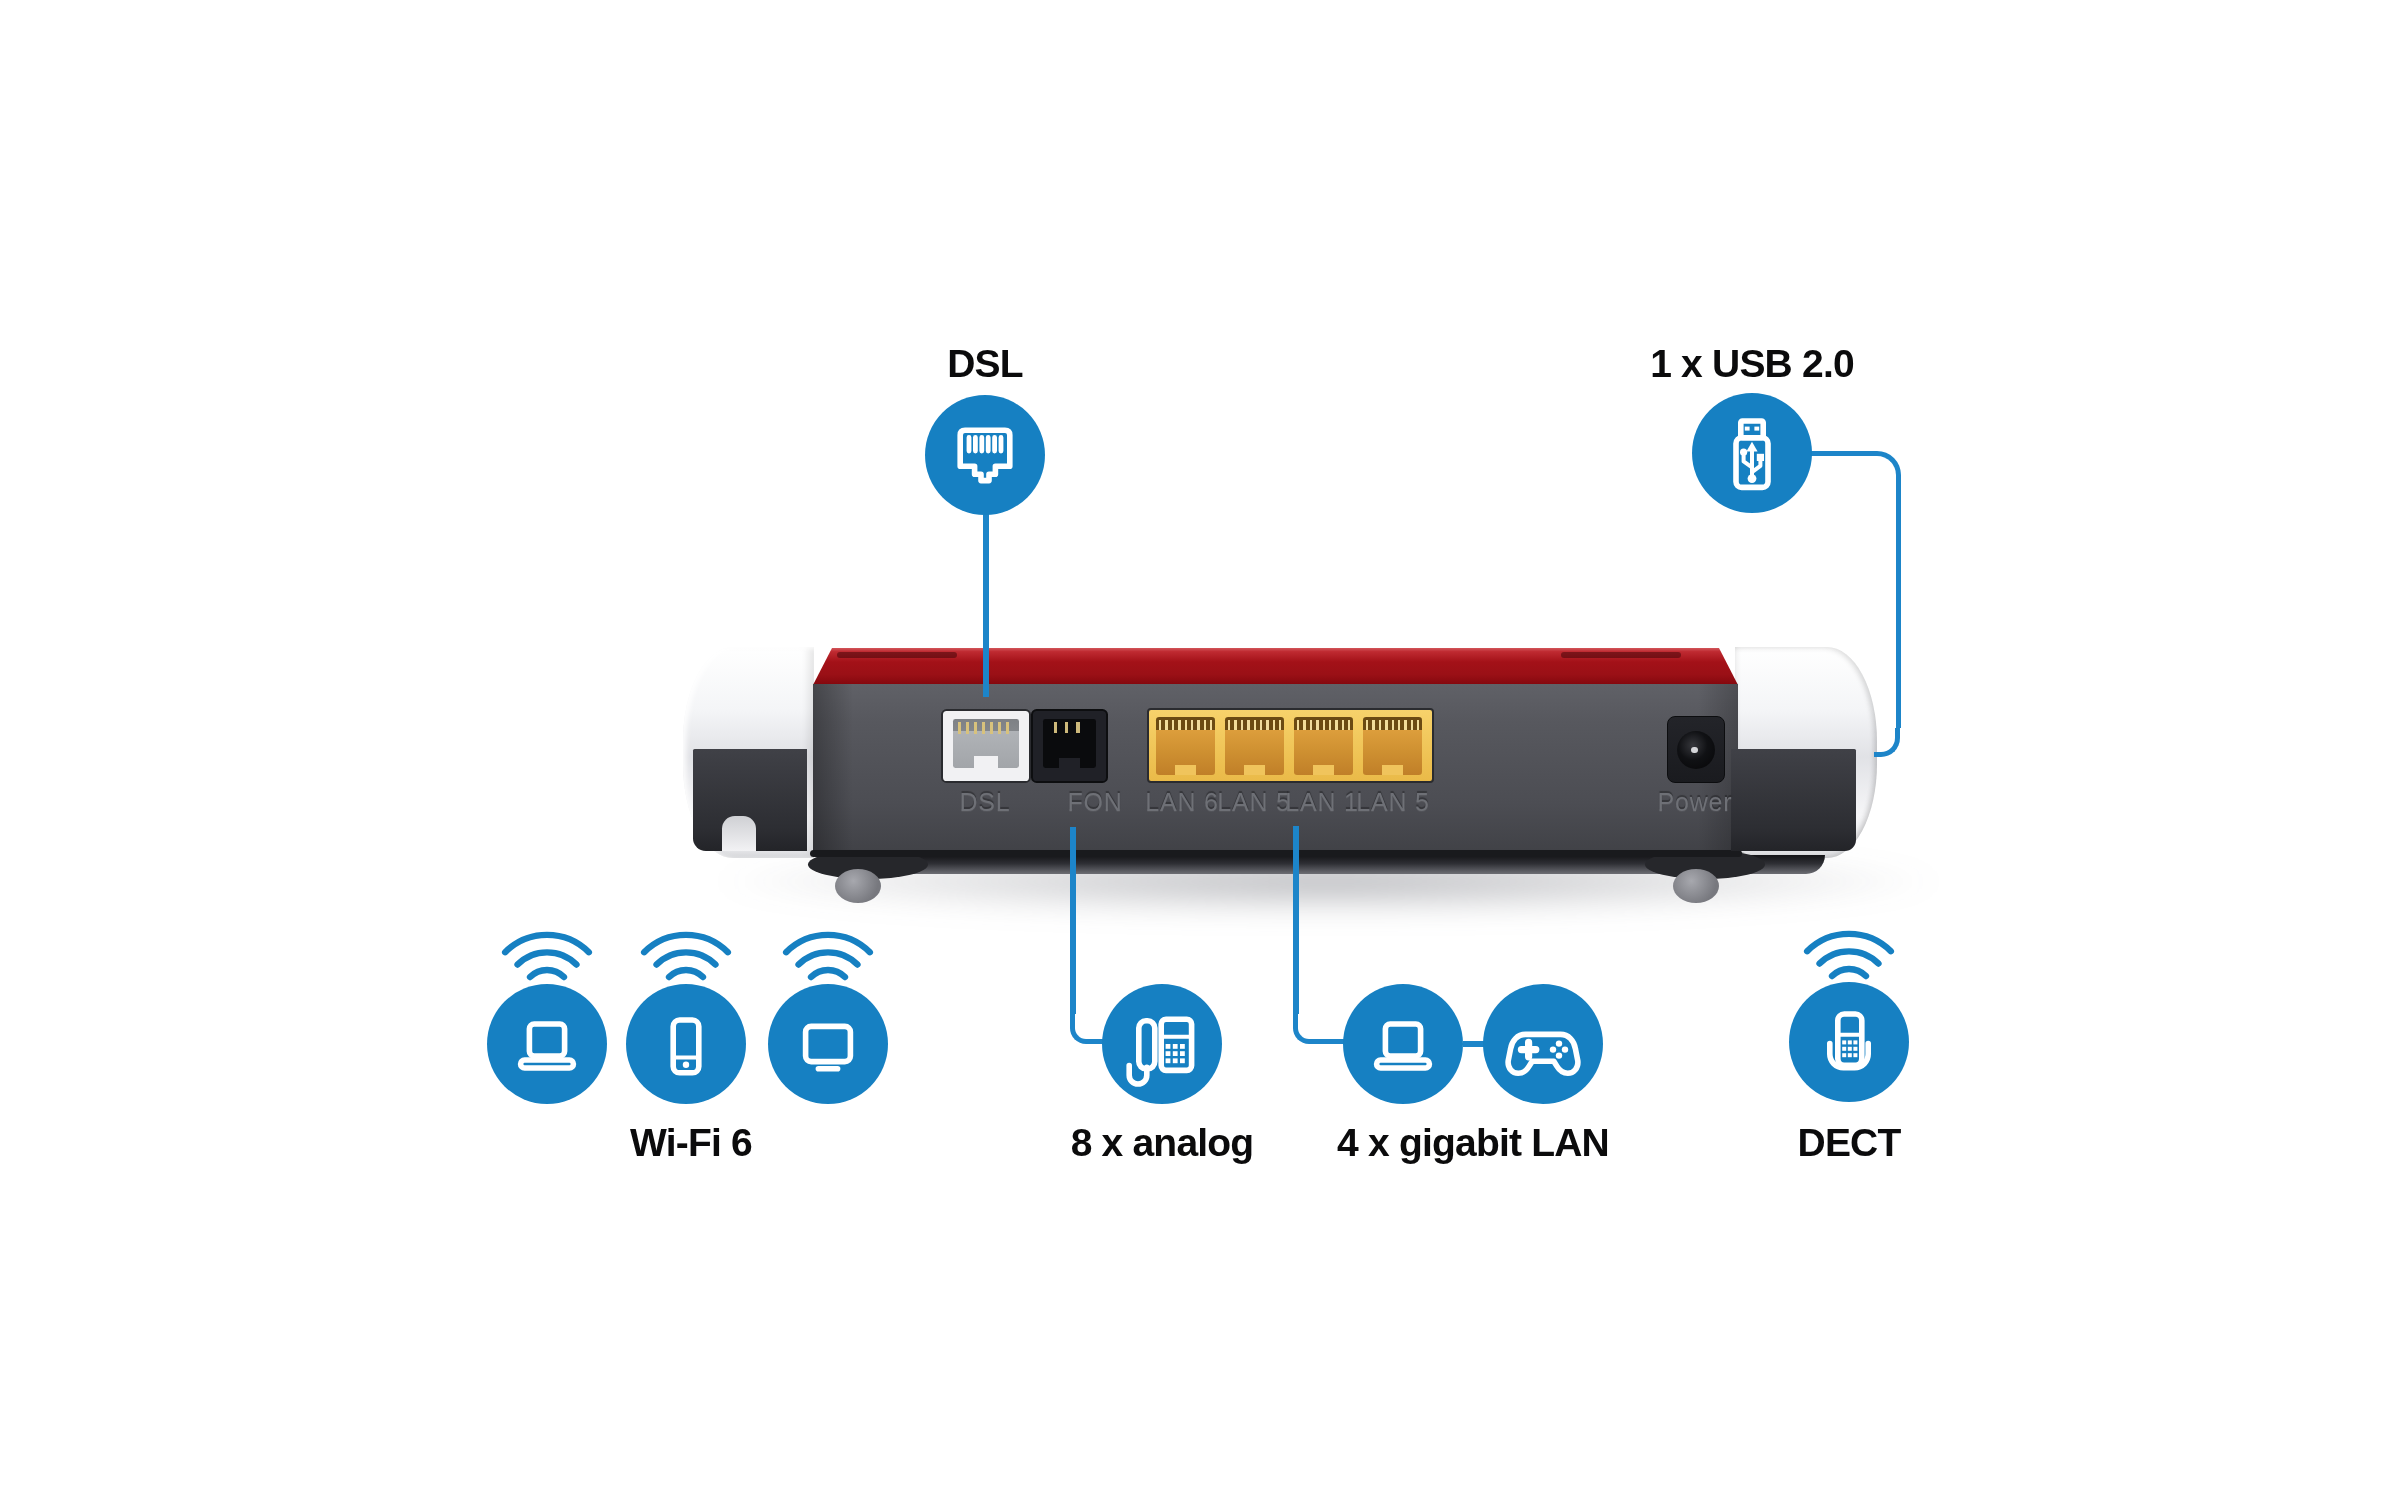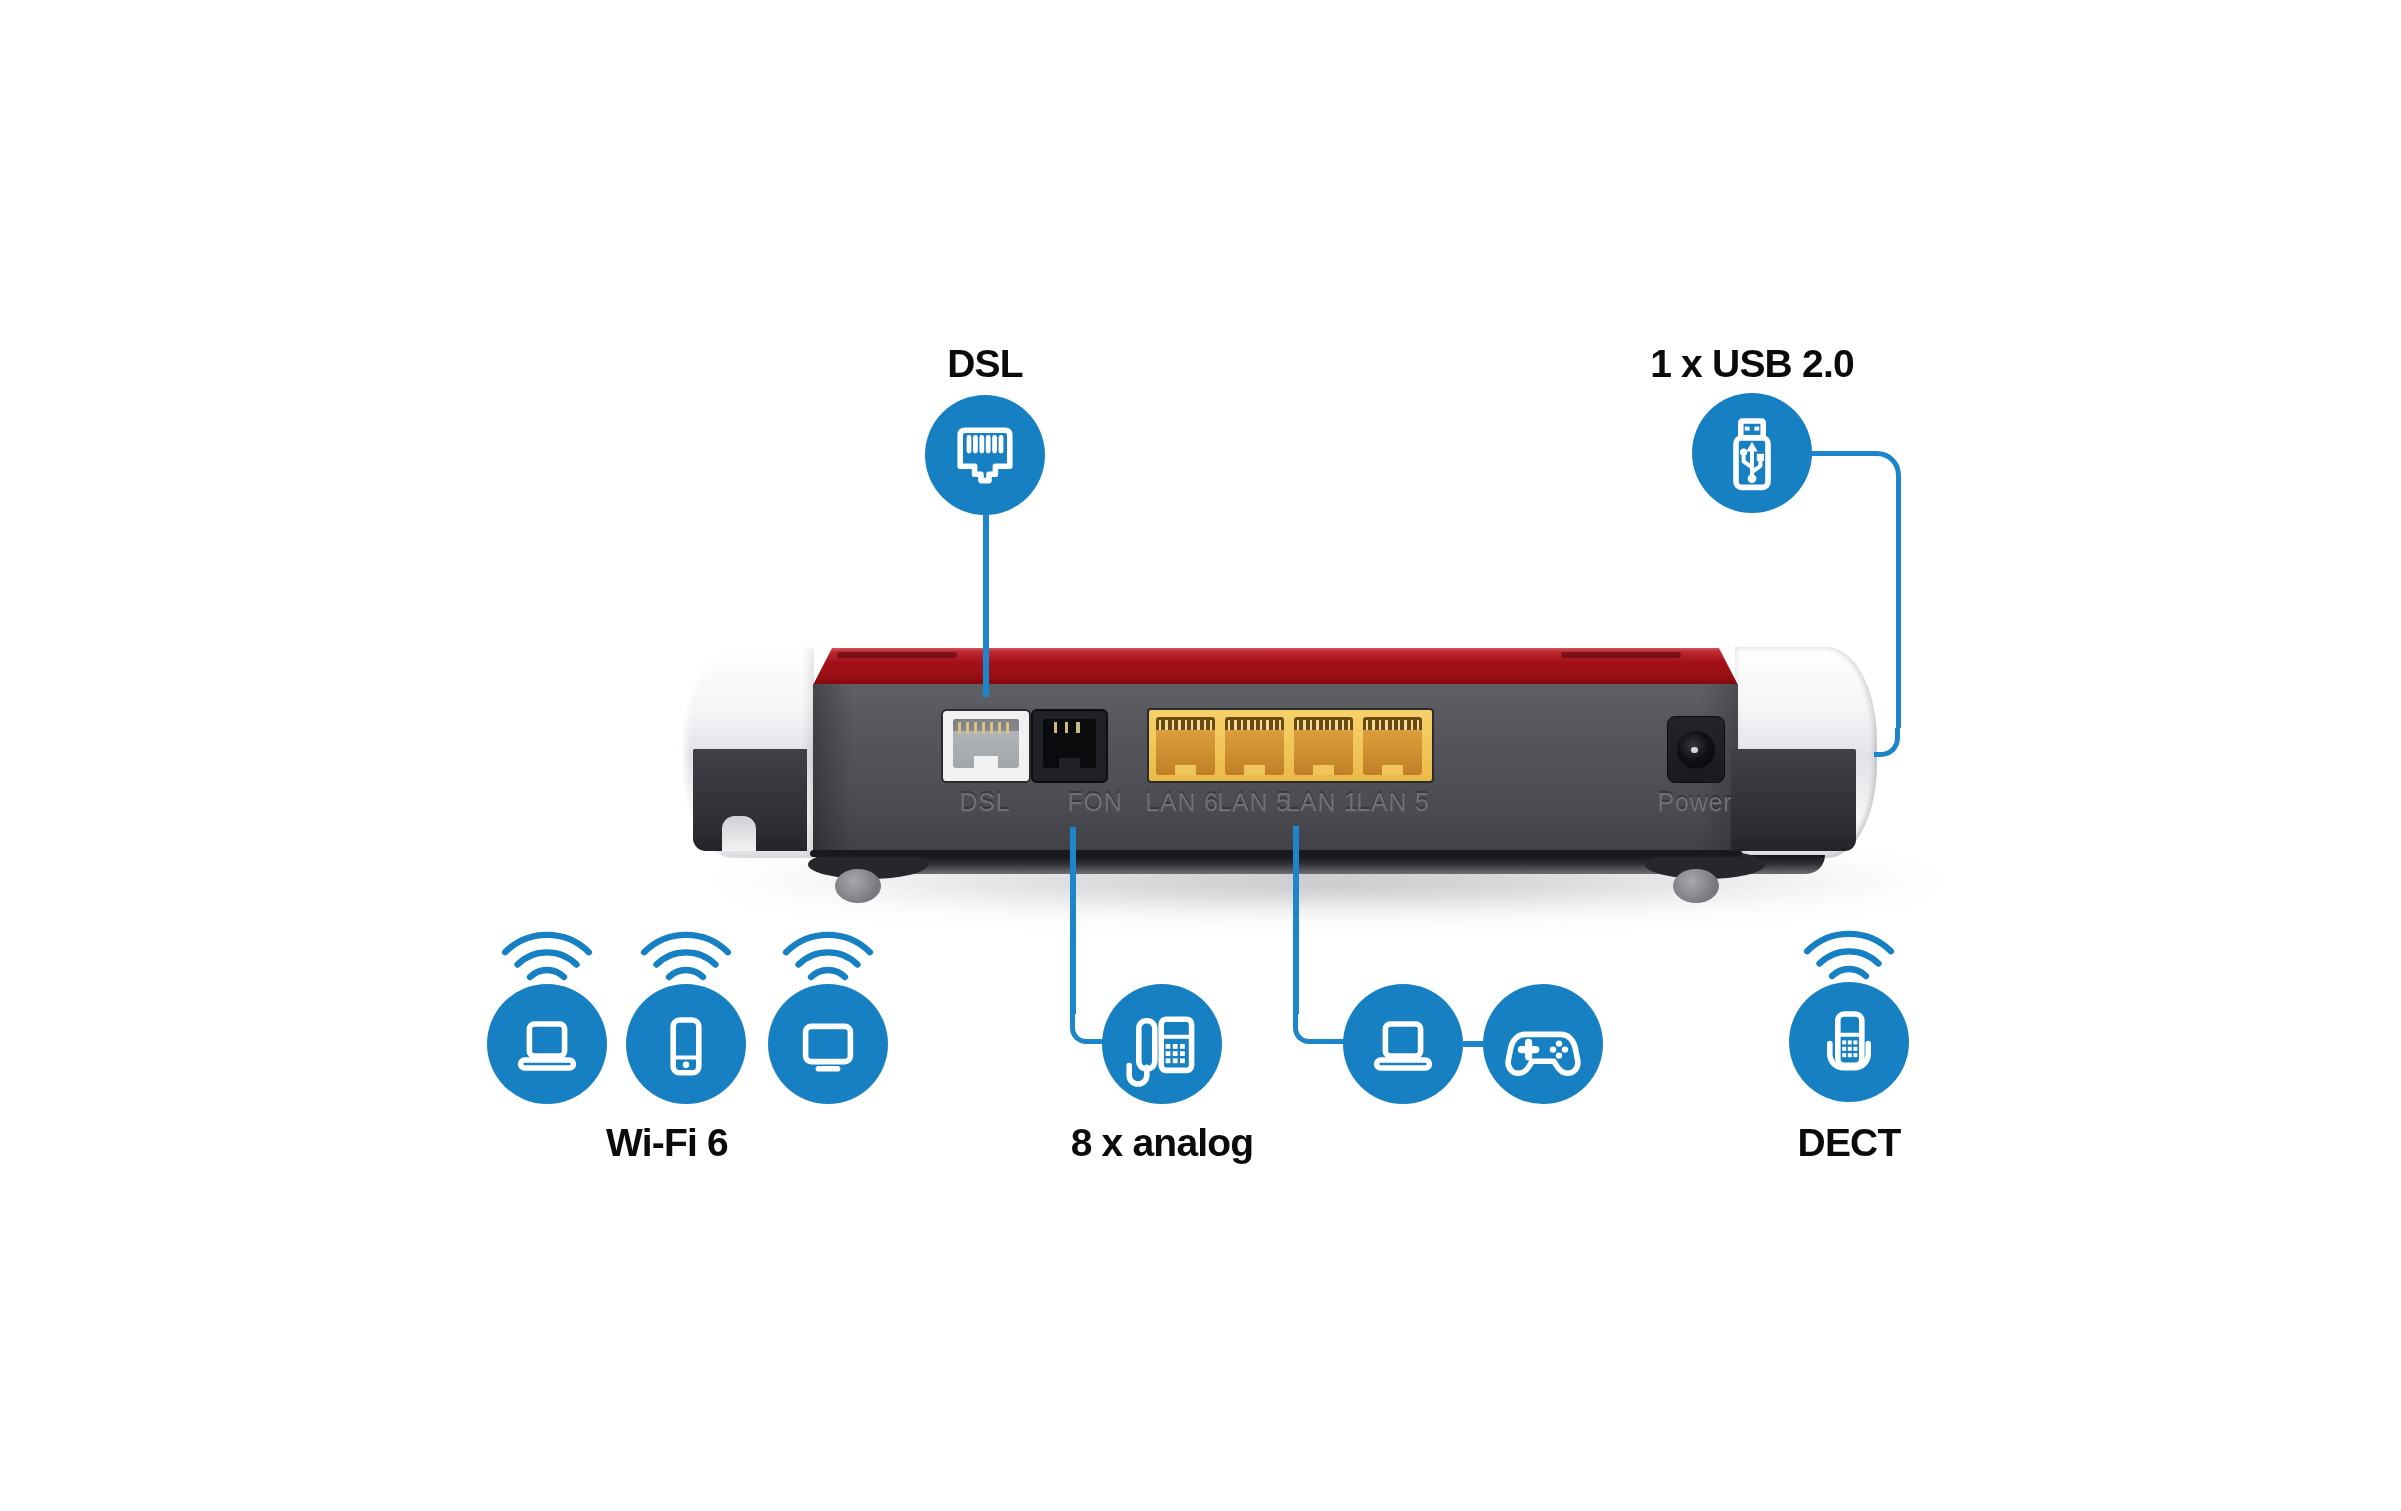--- a/index.html
+++ b/index.html
@@ -228,21 +228,21 @@
       <path class="ic" style="stroke-width:5" d="M61 92 H89"></path>
       <circle class="icf" cx="75" cy="101" r="4"></circle>
     </svg>
   </div>
   <div class="circle" style="left:768px;top:984px">
     <svg viewBox="0 0 150 150">
       <rect class="ic" x="47" y="53" width="56" height="44" rx="7"></rect>
       <path class="ic" d="M63 106 H87"></path>
     </svg>
   </div>
-  <div class="biglabel" style="left:507px;top:1122px">Wi-Fi 6</div>
+  <div class="biglabel" style="left:531px;top:1122px">Wi-Fi 6</div>
 
   <div class="circle" style="left:1102px;top:984px">
     <svg viewBox="0 0 150 150">
       <rect class="ic" x="46" y="46" width="20" height="60" rx="9"></rect>
       <path class="ic" d="M56 104 v10 a11 11 0 0 1 -22 0 v-12"></path>
       <rect class="ic" x="74" y="44" width="38" height="64" rx="6"></rect>
       <path class="ic" style="stroke-width:5" d="M76 66 H110"></path>
       <rect class="icf" x="79.5" y="75" width="6" height="6"></rect>
         <rect class="icf" x="88.5" y="75" width="6" height="6"></rect>
         <rect class="icf" x="97.5" y="75" width="6" height="6"></rect>
@@ -265,20 +265,21 @@
   <div class="circle" style="left:1483px;top:984px">
     <svg viewBox="0 0 150 150">
       <path class="ic" d="M53 63 H97 C107 63 114 71 115.5 81 L118.5 96 C119.5 105 113.5 111.5 106 111.5 C100 111.5 95.5 108 92.5 103 L88.5 96.5 H61.5 L57.5 103 C54.5 108 50 111.5 44 111.5 C36.5 111.5 30.5 105 31.5 96 L34.5 81 C36 71 43 63 53 63 Z"></path>
       <path class="ic" style="stroke-width:9" d="M57 73 V91 M48 82 H66"></path>
       <circle class="icf" cx="95" cy="74.5" r="4"></circle>
         <circle class="icf" cx="87.5" cy="82" r="4"></circle>
       <circle class="icf" cx="102.5" cy="82" r="4"></circle>
         <circle class="icf" cx="95" cy="89.5" r="4"></circle>
     </svg>
   </div>
+  <div class="biglabel" style="left:1273px;top:1122px;width:400px">4 x gigabit LAN</div>
 
   <svg class="waves" style="left:1785px;top:916px" viewBox="0 0 160 92">
     <path d="M58.8 74.8 A30 30 0 0 1 101.2 74.8"></path>
       <path d="M43.2 59.2 A52 52 0 0 1 116.8 59.2"></path>
       <path d="M27.7 43.7 A74 74 0 0 1 132.3 43.7"></path>
   </svg>
   <div class="circle" style="left:1789px;top:982px">
     <svg viewBox="0 0 150 150">
       <rect class="ic" x="61" y="40" width="30" height="64" rx="8"></rect>
       <path class="ic" style="stroke-width:5" d="M63 66 H89"></path>

